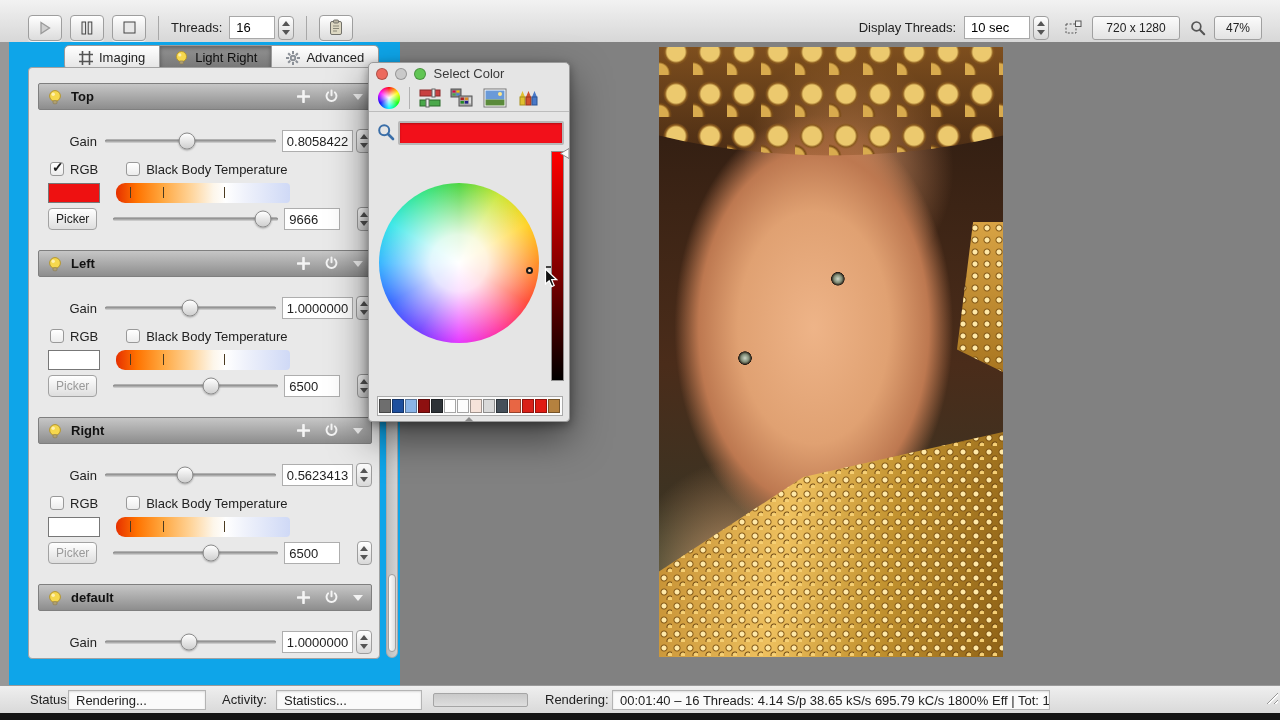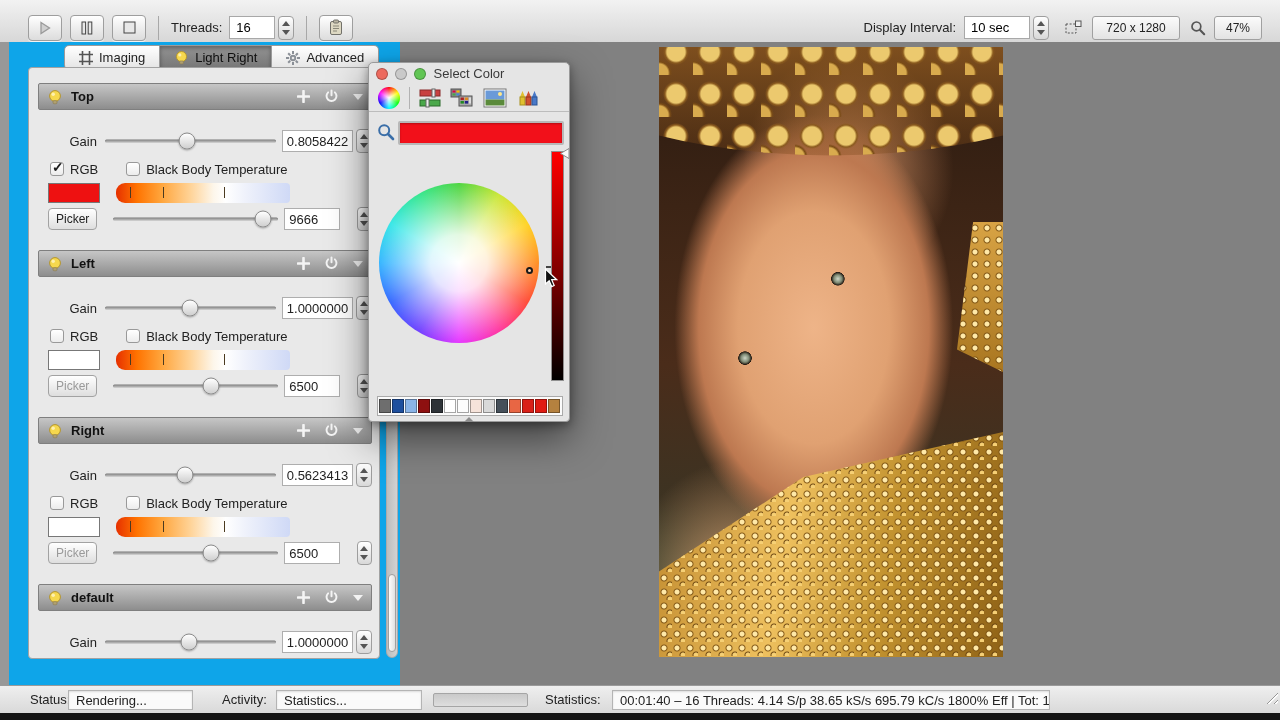--- a/index.html
+++ b/index.html
@@ -190,21 +190,21 @@
   <div class="tb-sep"></div>
   <div class="tb-btn">
     <svg width="16" height="17" viewBox="0 0 16 17">
       <rect x="2.5" y="2.5" width="11" height="13" rx="1.5" fill="#ddd8c2" stroke="#72716a"></rect>
       <rect x="5.5" y="1" width="5" height="3" rx="1" fill="#b8b4a0" stroke="#72716a"></rect>
       <path d="M5 7h6M5 9.5h6M5 12h4" stroke="#8a8878" stroke-width="1"></path>
     </svg>
   </div>
 
   <div style="margin-left:auto; display:flex; align-items:center; margin-right:18px">
-    <span class="tb-label">Display Interval:</span>
+    <span class="tb-label">Display Threads:</span>
     <input class="tb-field" style="width: 66px; margin-left: 8px;" value="10 sec">
     <div class="stepper">
         <div class="tri-up"></div>
         <div class="tri-down"></div>
       </div>
     <span style="margin-left:16px">
       <svg width="17" height="15" viewBox="0 0 17 15">
           <rect x="1" y="4" width="10" height="9" fill="none" stroke="#555" stroke-dasharray="2 1.6"></rect>
           <rect x="10.5" y="1" width="5.5" height="5.5" fill="#efefef" stroke="#555"></rect>
         </svg>
@@ -592,21 +592,21 @@
 </div>
 
 <span id="mouse-cursor">
   <svg width="14" height="20" viewBox="0 0 14 20">
       <path d="M1.5 1 L1.5 16 L5.2 12.7 L7.7 18.6 L10.2 17.5 L7.7 11.7 L12.7 11.7 Z" fill="#111" stroke="#fff" stroke-width="1.2"></path>
     </svg>
 </span>
 
 <div id="statusbar">
   <span class="sb-label" style="left:30px">Status:</span>
-  <div class="sb-field" style="left:68px; width:125px">Rendering...</div>
+  <div class="sb-field" style="left:68px; width:138px">Rendering...</div>
   <span class="sb-label" style="left:222px">Activity:</span>
   <div class="sb-field" style="left:276px; width:146px">Statistics...</div>
   <div id="sb-progress"></div>
-  <span class="sb-label" style="left:545px">Statistics:</span>
+  <span class="sb-label" style="left:545px">Rendering:</span>
   <div class="sb-field" style="left:612px; width:438px">00:01:40 – 16 Threads: 4.14 S/p 38.65 kS/s 695.79 kC/s 1800% Eff | Tot: 1.95 kS/p 38.65 kS/s</div>
   <div id="resize-grip"></div>
 </div>
 <div id="black-strip"></div>
 
 </body></html>

